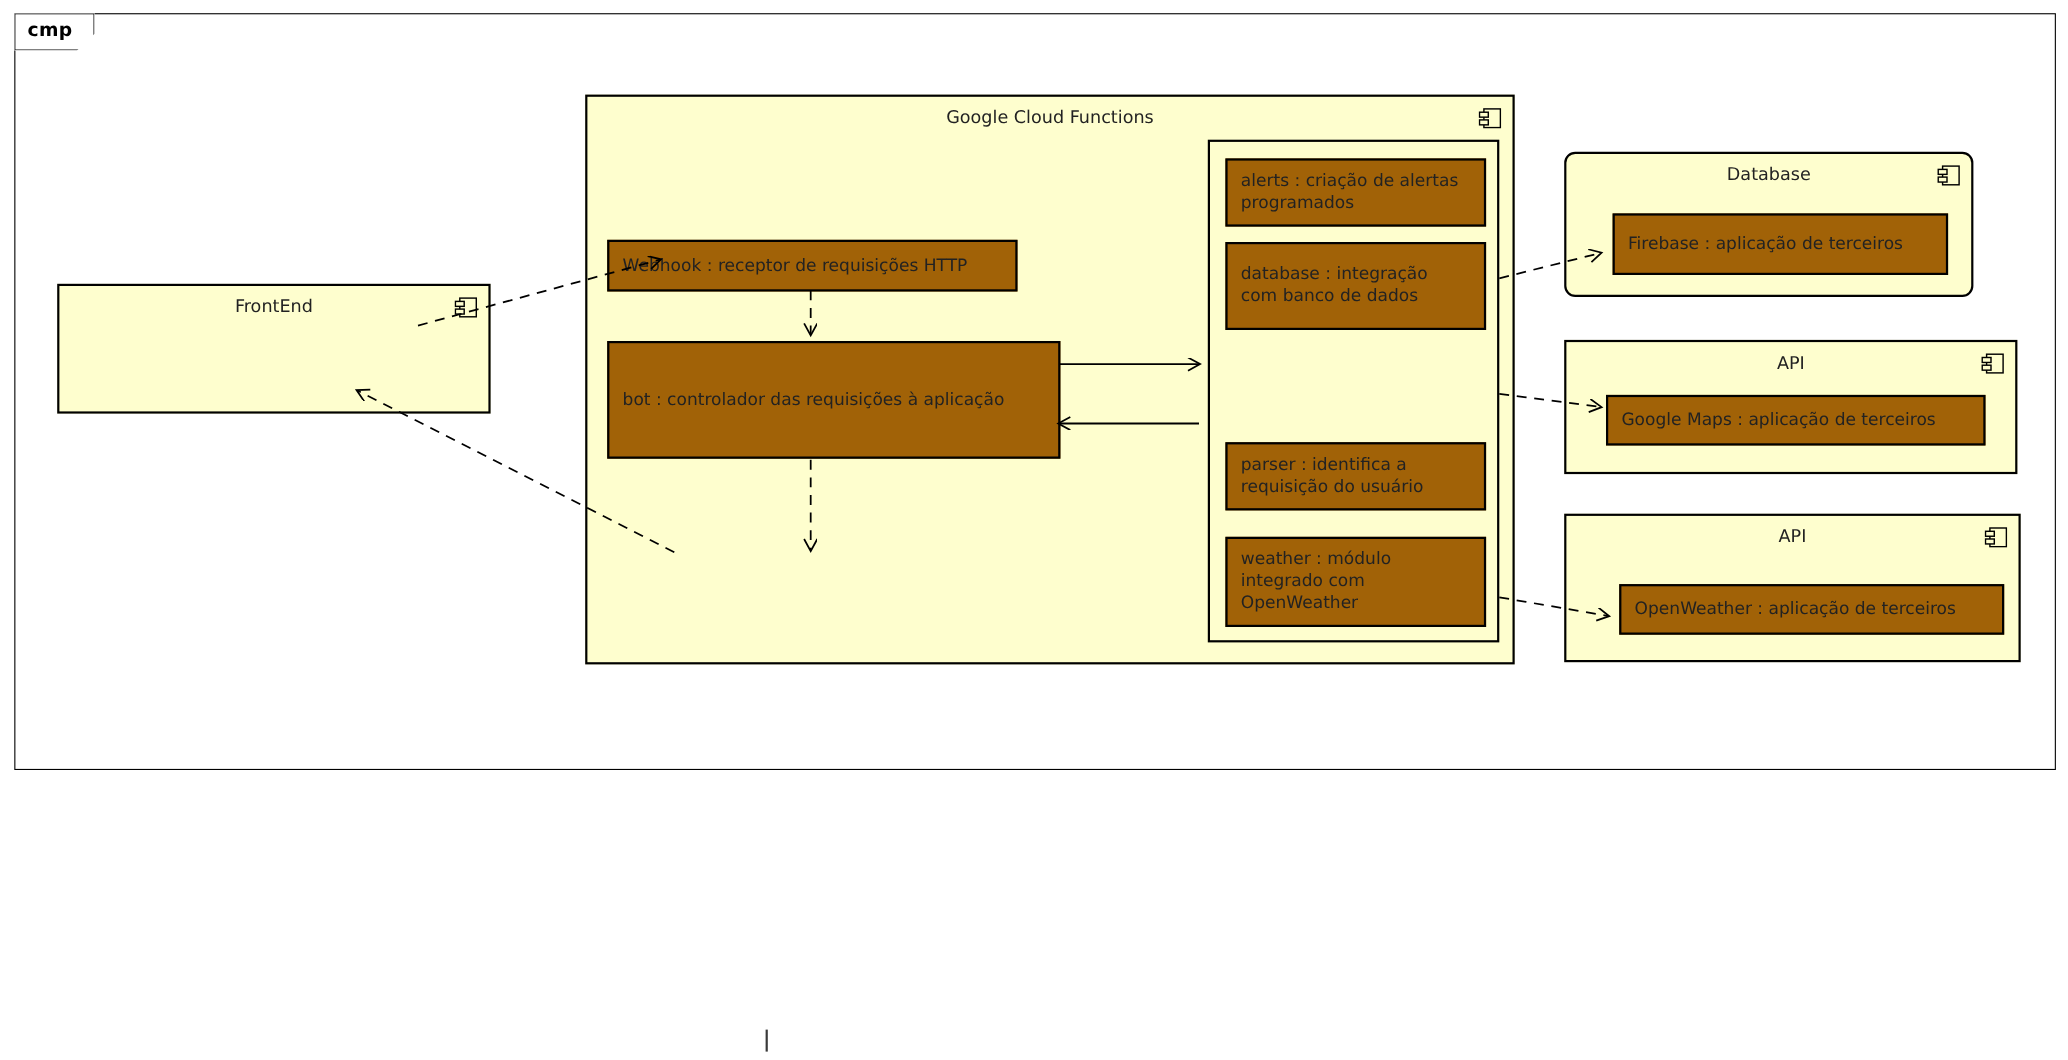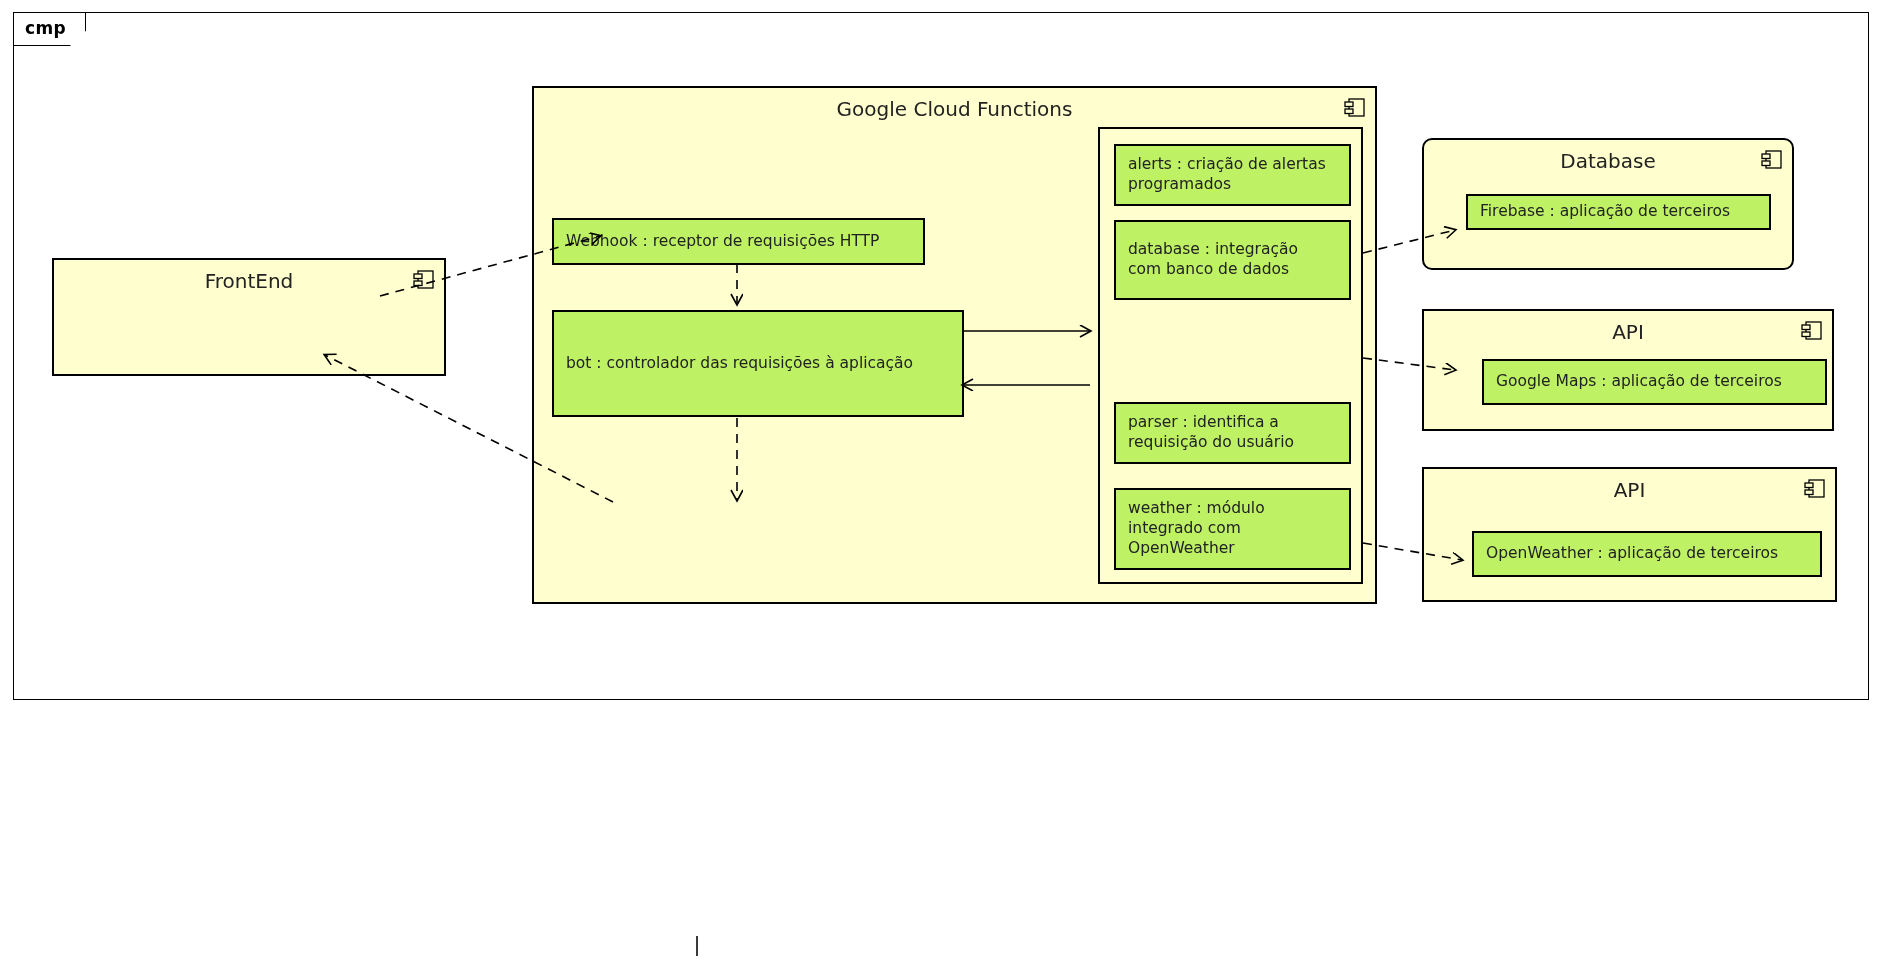--- a/index.html
+++ b/index.html
@@ -59,35 +59,35 @@
     background: #FEFECE;
     border: 2.5px solid #000000;
     box-sizing: border-box;
   }
   .pkg > .pkg-title {
     position: absolute;
     left: 0;
     right: 0;
     top: 9px;
     text-align: center;
-    font-size: 20px;
+    font-size: 16px;
     color: #222222;
   }
   .cmp-icon {
     position: absolute;
     right: 10px;
     top: 10px;
     width: 21px;
     height: 19px;
   }
 
   
   .node {
     position: absolute;
-    background: #bef264;
+    background: #a16207;
     border: 2.5px solid #000000;
     box-sizing: border-box;
     display: flex;
     align-items: center;
   }
   .node > .node-label {
     font-size: 15.5px;
     color: #222222;
     line-height: 1.28;
     padding: 0 0 0 12px;
@@ -178,33 +178,33 @@
   </div>
 </div>
 
 <div class="pkg" style="left:1422px; top:138px; width:372px; height:132px;border-radius:10px;">
   <div class="pkg-title">Database</div>
   <svg class="cmp-icon" viewBox="0 0 21 19">
     <rect x="5" y="1" width="15" height="17" fill="#FEFECE" stroke="#000" stroke-width="1.3"></rect>
     <rect x="1" y="4" width="8" height="4.5" fill="#FEFECE" stroke="#000" stroke-width="1.3"></rect>
     <rect x="1" y="11" width="8" height="4.5" fill="#FEFECE" stroke="#000" stroke-width="1.3"></rect>
   </svg>
-  <div class="node" style="left:42px; top:54px; width:305px; height:36px;">
+  <div class="node" style="left:42px; top:54px; width:305px; height:56px;">
     <span class="node-label">Firebase : aplicação de terceiros</span>
   </div>
 </div>
 
 <div class="pkg" style="left:1422px; top:309px; width:412px; height:122px;">
   <div class="pkg-title">API</div>
   <svg class="cmp-icon" viewBox="0 0 21 19">
     <rect x="5" y="1" width="15" height="17" fill="#FEFECE" stroke="#000" stroke-width="1.3"></rect>
     <rect x="1" y="4" width="8" height="4.5" fill="#FEFECE" stroke="#000" stroke-width="1.3"></rect>
     <rect x="1" y="11" width="8" height="4.5" fill="#FEFECE" stroke="#000" stroke-width="1.3"></rect>
   </svg>
-  <div class="node" style="left:58px; top:48px; width:345px; height:46px;">
+  <div class="node" style="left:36px; top:48px; width:345px; height:46px;">
     <span class="node-label">Google Maps : aplicação de terceiros</span>
   </div>
 </div>
 
 <div class="pkg" style="left:1422px; top:467px; width:415px; height:135px;">
   <div class="pkg-title">API</div>
   <svg class="cmp-icon" viewBox="0 0 21 19">
     <rect x="5" y="1" width="15" height="17" fill="#FEFECE" stroke="#000" stroke-width="1.3"></rect>
     <rect x="1" y="4" width="8" height="4.5" fill="#FEFECE" stroke="#000" stroke-width="1.3"></rect>
     <rect x="1" y="11" width="8" height="4.5" fill="#FEFECE" stroke="#000" stroke-width="1.3"></rect>

